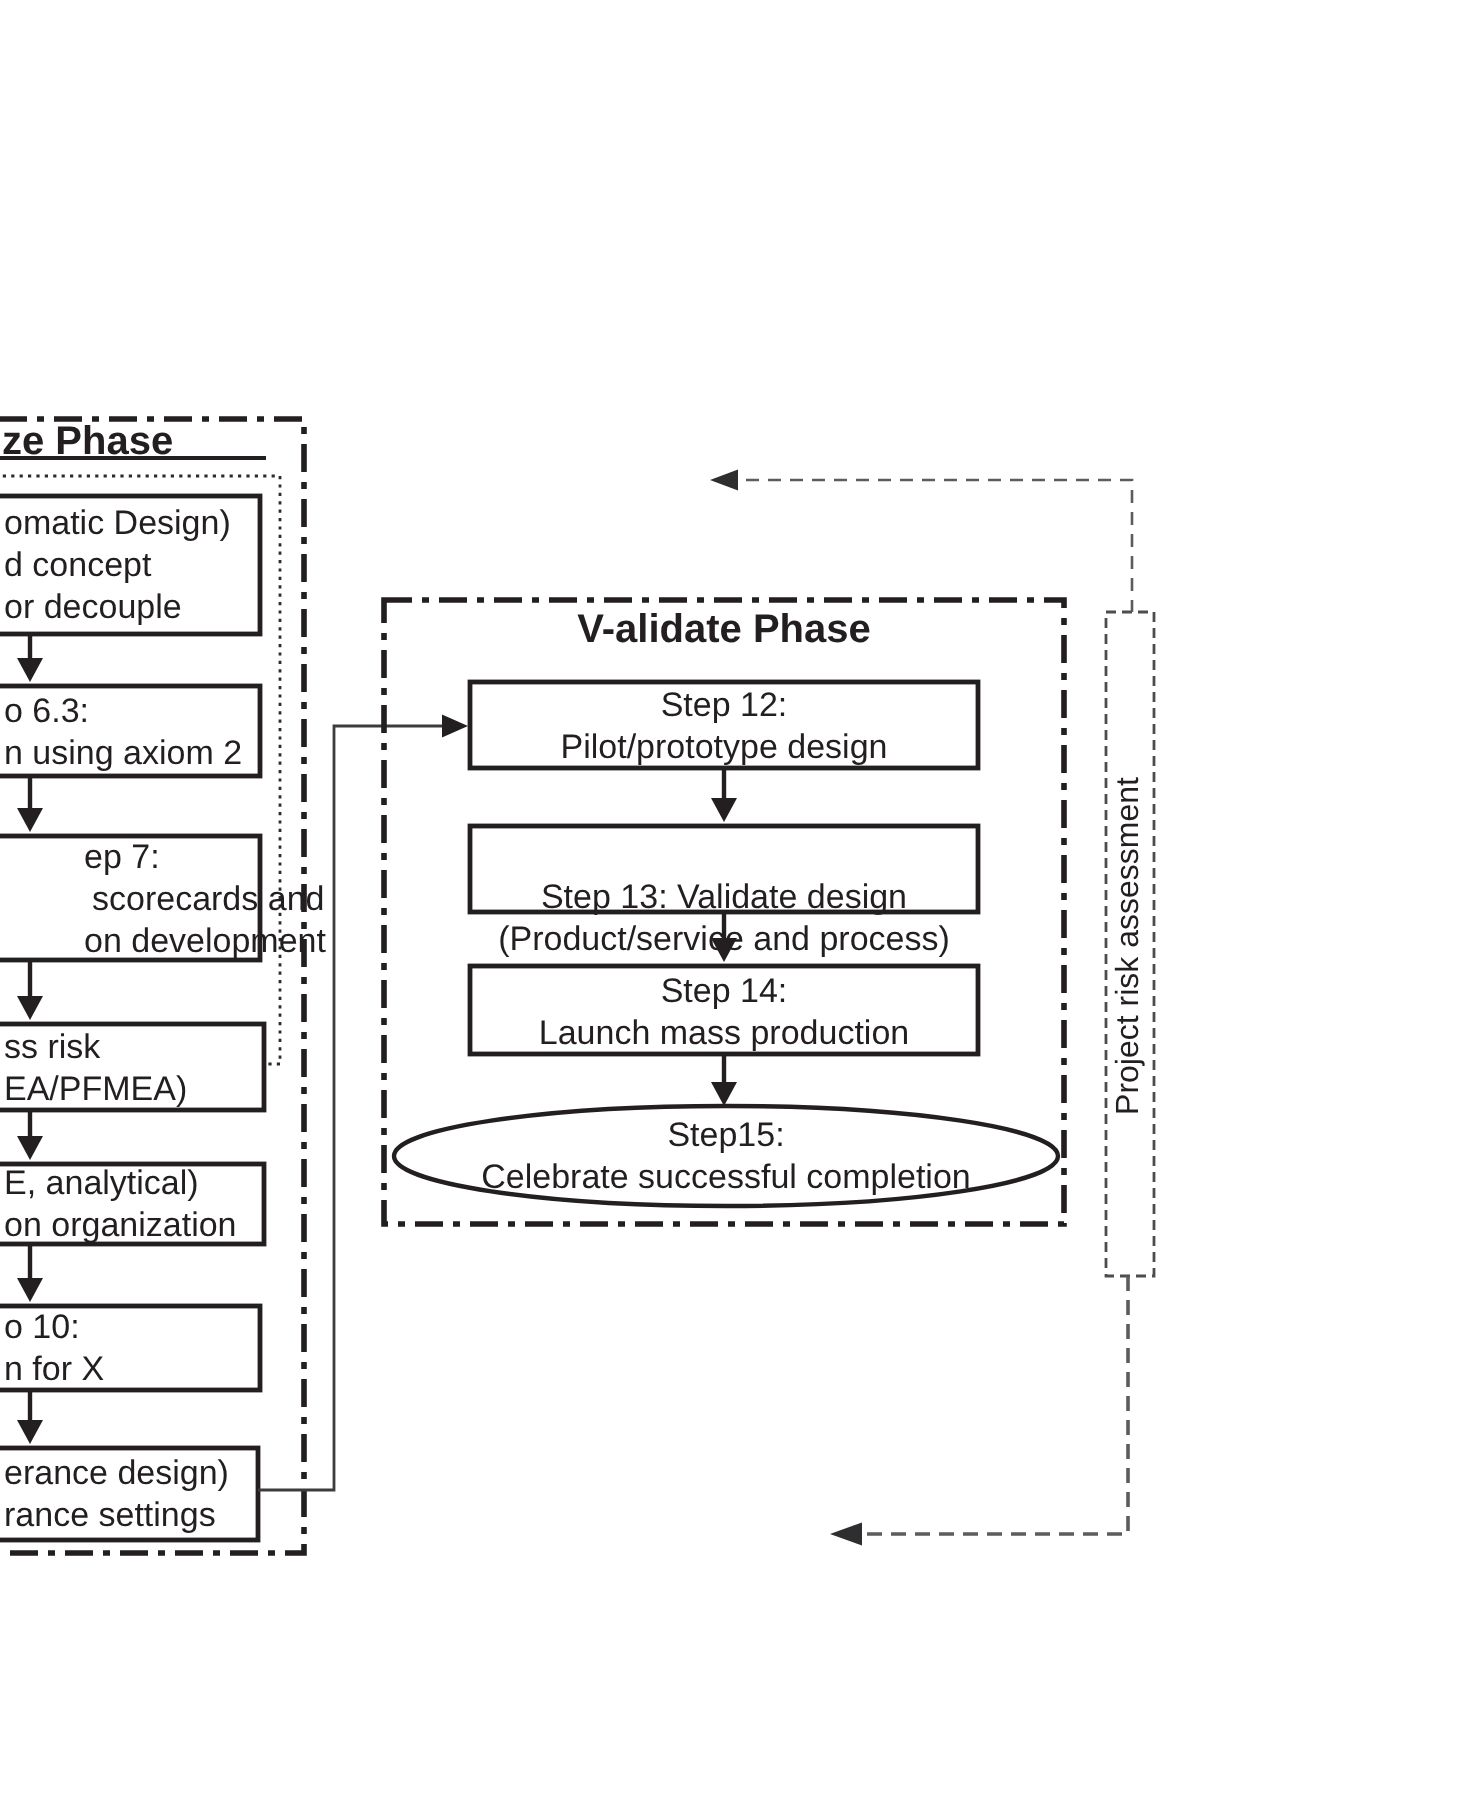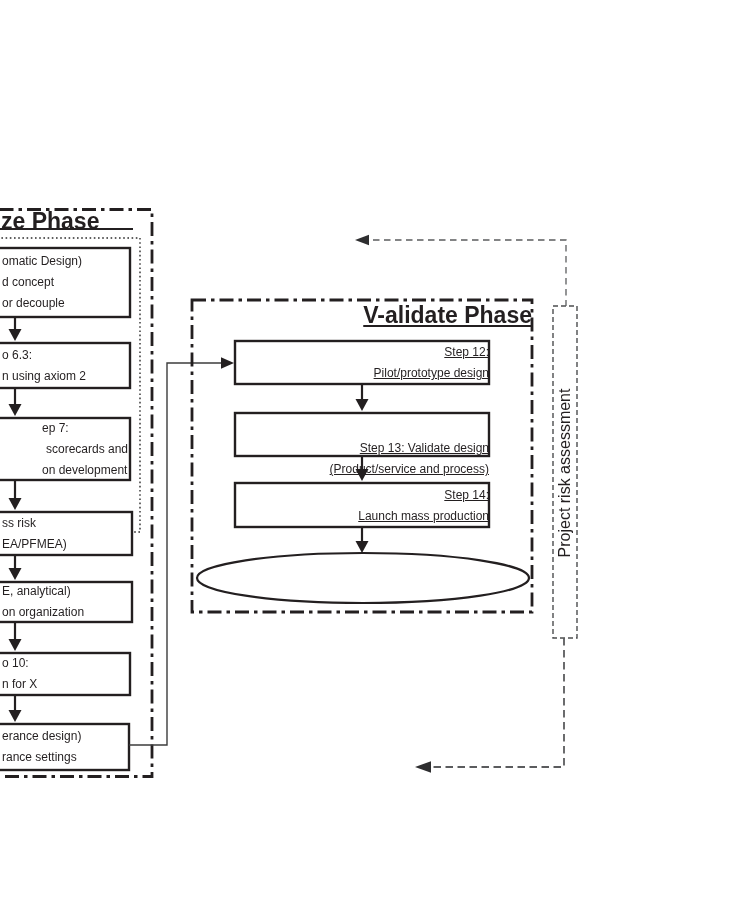--- a/index.html
+++ b/index.html
@@ -7,28 +7,28 @@
     position:relative;
     width:736px;height:900px;
     background:#ffffff;
     overflow:hidden;
     font-family:"Liberation Sans","DejaVu Sans",sans-serif;
     color:#231f20;
   }
   #lines{position:absolute;left:0;top:0;}
   .txt{
     position:absolute;
-    font-size:12px;
+    font-size:17px;
     line-height:21px;
     color:#231f20;
     white-space:nowrap;
   }
   .txt.left{text-align:left;}
-  .txt.center{text-align:right;text-decoration:underline;}
-  .phase-title{font-weight:bold;font-size:23px;}
+  .txt.center{text-align:center;}
+  .phase-title{font-weight:bold;font-size:20px;}
   .risk-label{
     position:absolute;
     left:465px;top:464px;
     width:200px;height:18px;
     text-align:center;
     font-size:16px;
     line-height:18px;
     transform:rotate(-90deg);
     color:#231f20;
     white-space:nowrap;
@@ -152,16 +152,20 @@
   <div class="txt center" style="left:235px;top:438px;width:254px;">
     <div>Step 13: Validate design</div>
     <div>(Product/service and process)</div>
   </div>
 
   <div class="txt center" style="left:235px;top:485px;width:254px;">
     <div>Step 14:</div>
     <div>Launch mass production</div>
   </div>
 
+  <div class="txt center" style="left:193px;top:557px;width:340px;">
+    <div>Step15:</div>
+    <div>Celebrate successful completion</div>
+  </div>
 
   <div class="risk-label">Project risk assessment</div>
 
 </div>
 
 </body></html>

